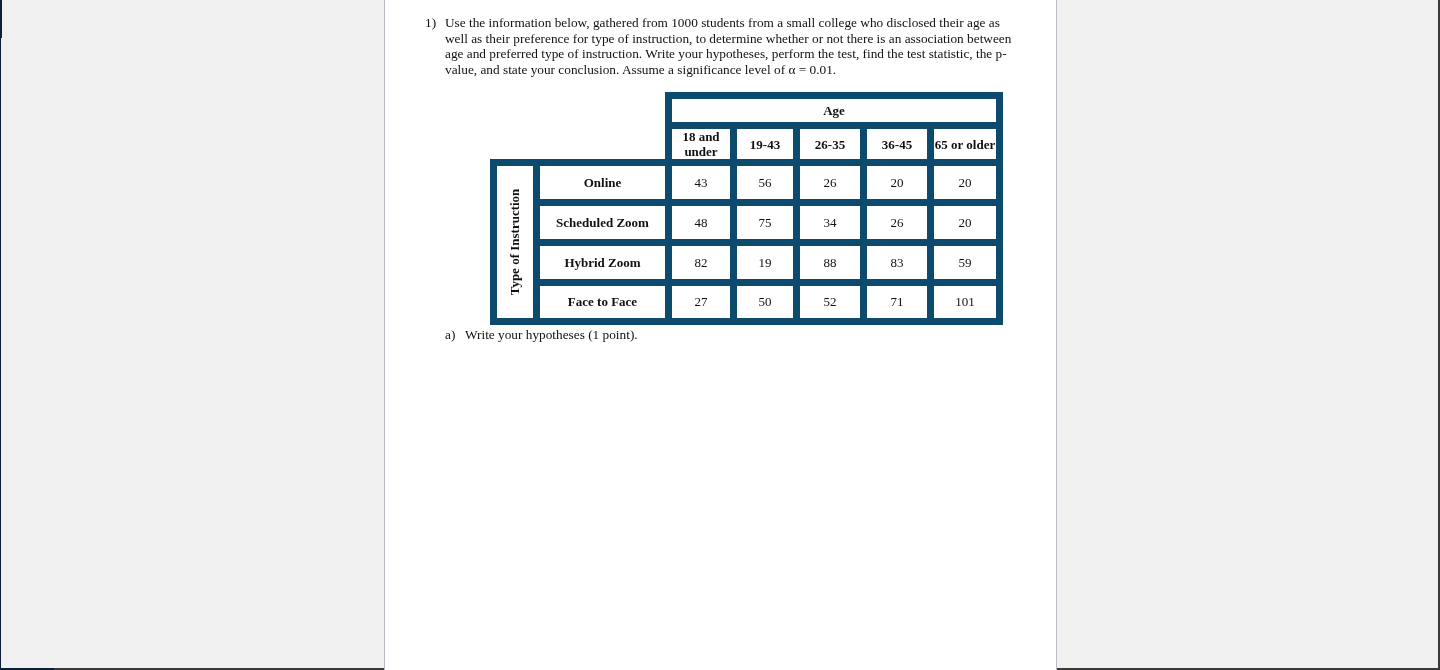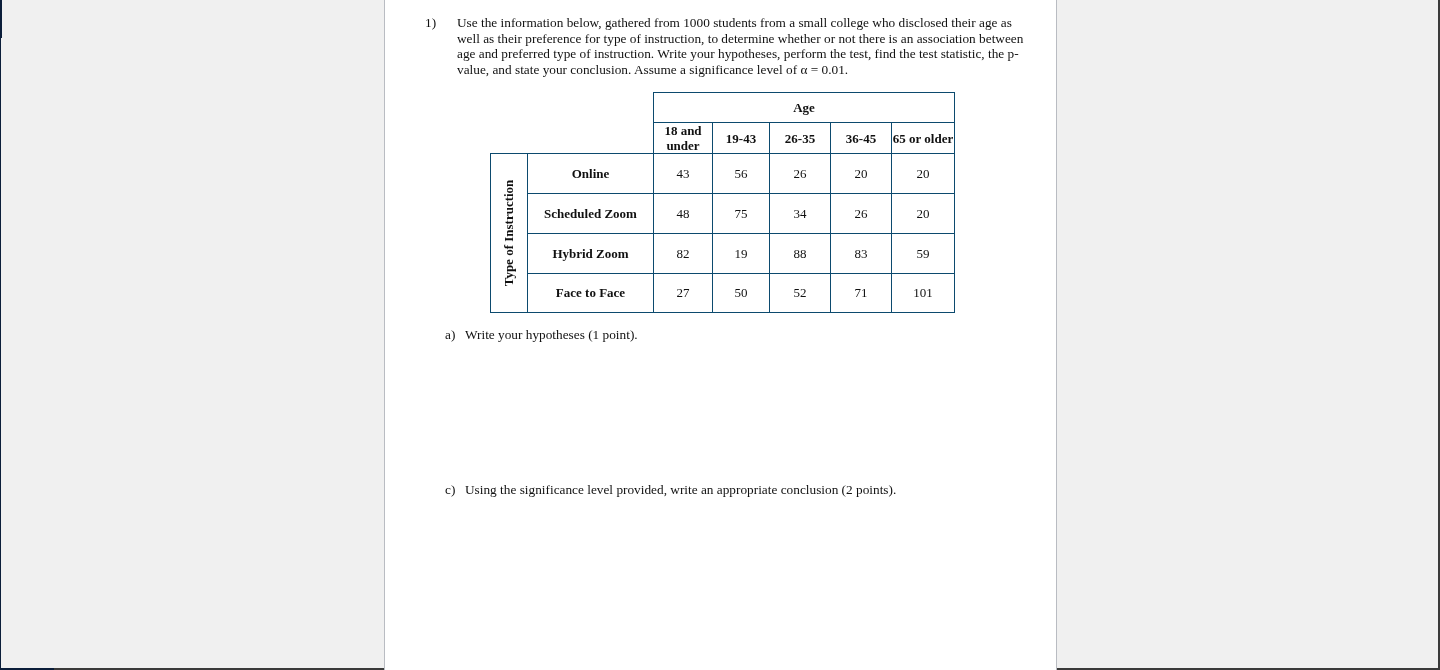--- a/index.html
+++ b/index.html
@@ -18,23 +18,23 @@
     position:absolute; left:384px; top:0; width:673px; height:670px;
     background:#ffffff;
     border-left:1px solid #b9bcc2; border-right:1px solid #b9bcc2;
     box-sizing:border-box;
   }
   .q-main {
     position:absolute; left:40px; top:15px; width:600px;
     font-size:13.3px; line-height:15.5px;
   }
   .q-main .num { position:absolute; left:0; top:0; }
-  .q-main .text { margin-left:32px; }
+  .q-main .text { margin-left:20px; }
   .tbl { position:absolute; left:105px; top:92px; border-collapse:collapse; font-size:13px; }
-  .tbl td { border:1px solid #0c4a6e; text-align:center; vertical-align:middle; padding:0; }
+  .tbl td { border:7px solid #0c4a6e; text-align:center; vertical-align:middle; padding:0; }
   .tbl td.blank { border:none; }
   .tbl .hdr { font-weight:bold; line-height:15px; }
   .tbl .rowlbl { font-weight:bold; }
   .vert-wrap { width:36px; position:relative; }
   .vert {
     position:absolute; left:50%; top:50%;
     transform:translate(-50%,-50%) rotate(-90deg);
     white-space:nowrap; font-weight:bold; font-size:13px;
   }
   .sub { position:absolute; left:60px; font-size:13.3px; }
@@ -104,16 +104,13 @@
       <td>52</td>
       <td>71</td>
       <td>101</td>
     </tr>
   </tbody>
     </table>
 
   <div class="sub" style="top:327px;">
     <span class="letter">a)</span><span>Write your hypotheses (1 point).</span>
   </div>
-  <div class="sub" style="top:482px;">
-    <span class="letter">c)</span><span>Using the significance level provided, write an appropriate conclusion (2 points).</span>
-  </div>
 </div>
 
 </body></html>

